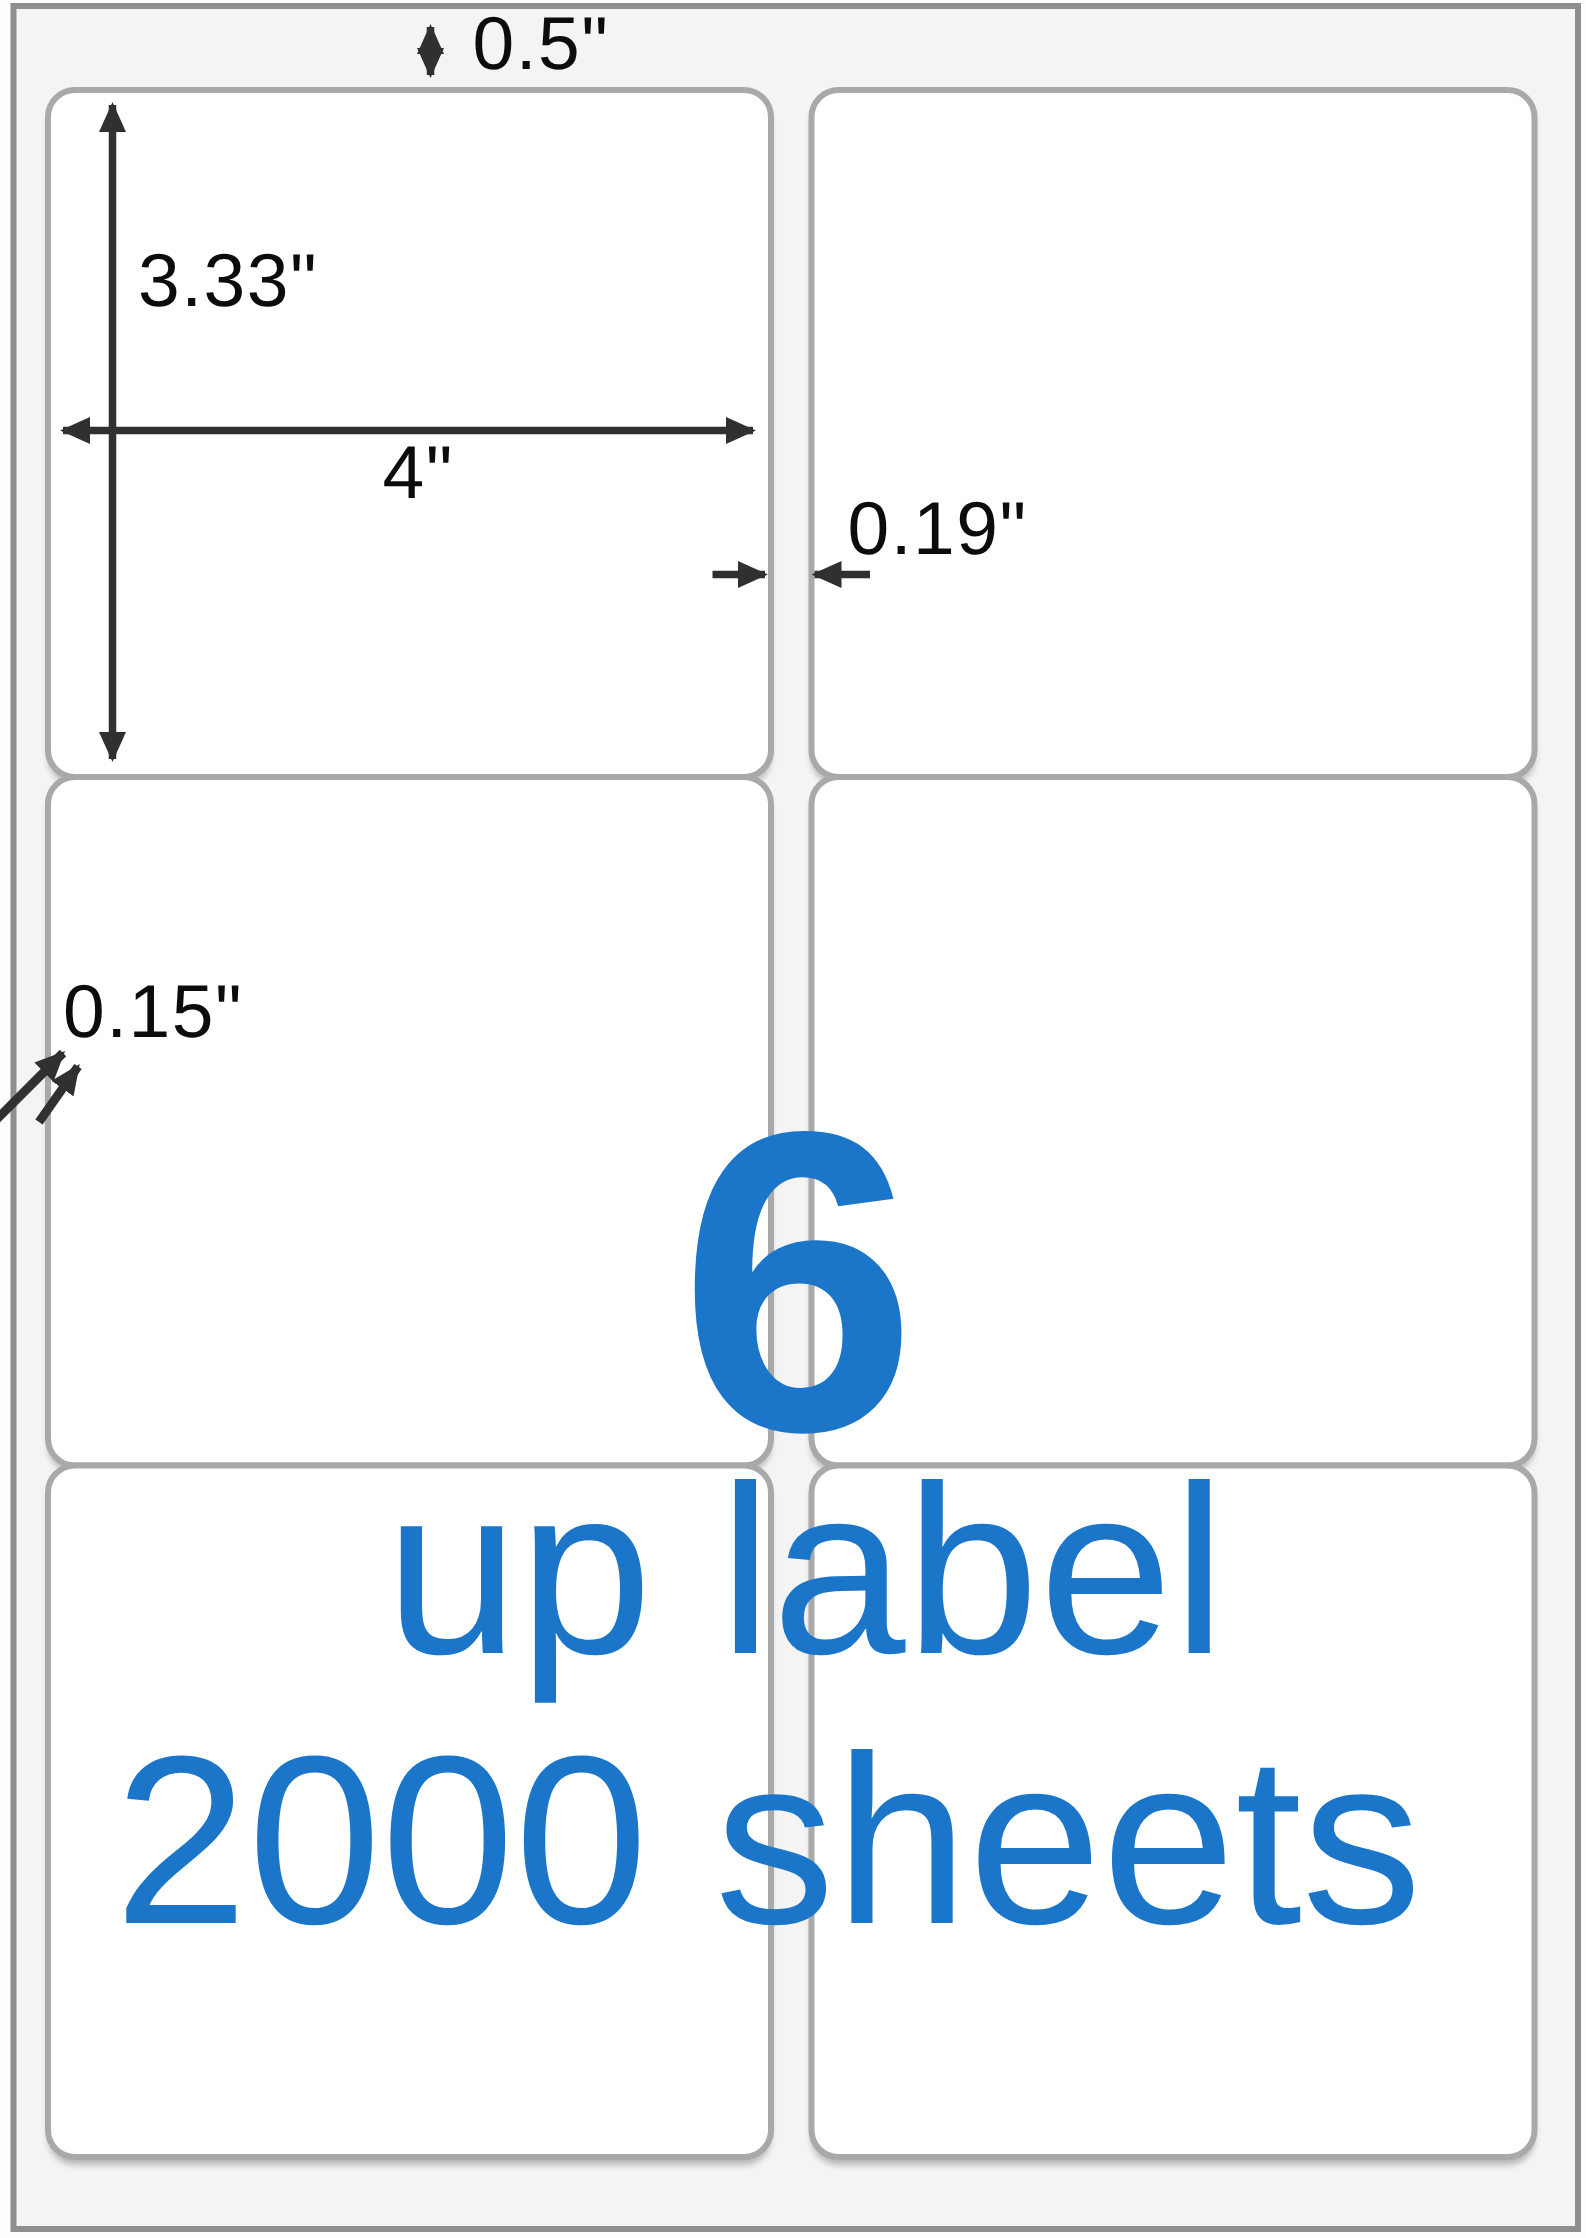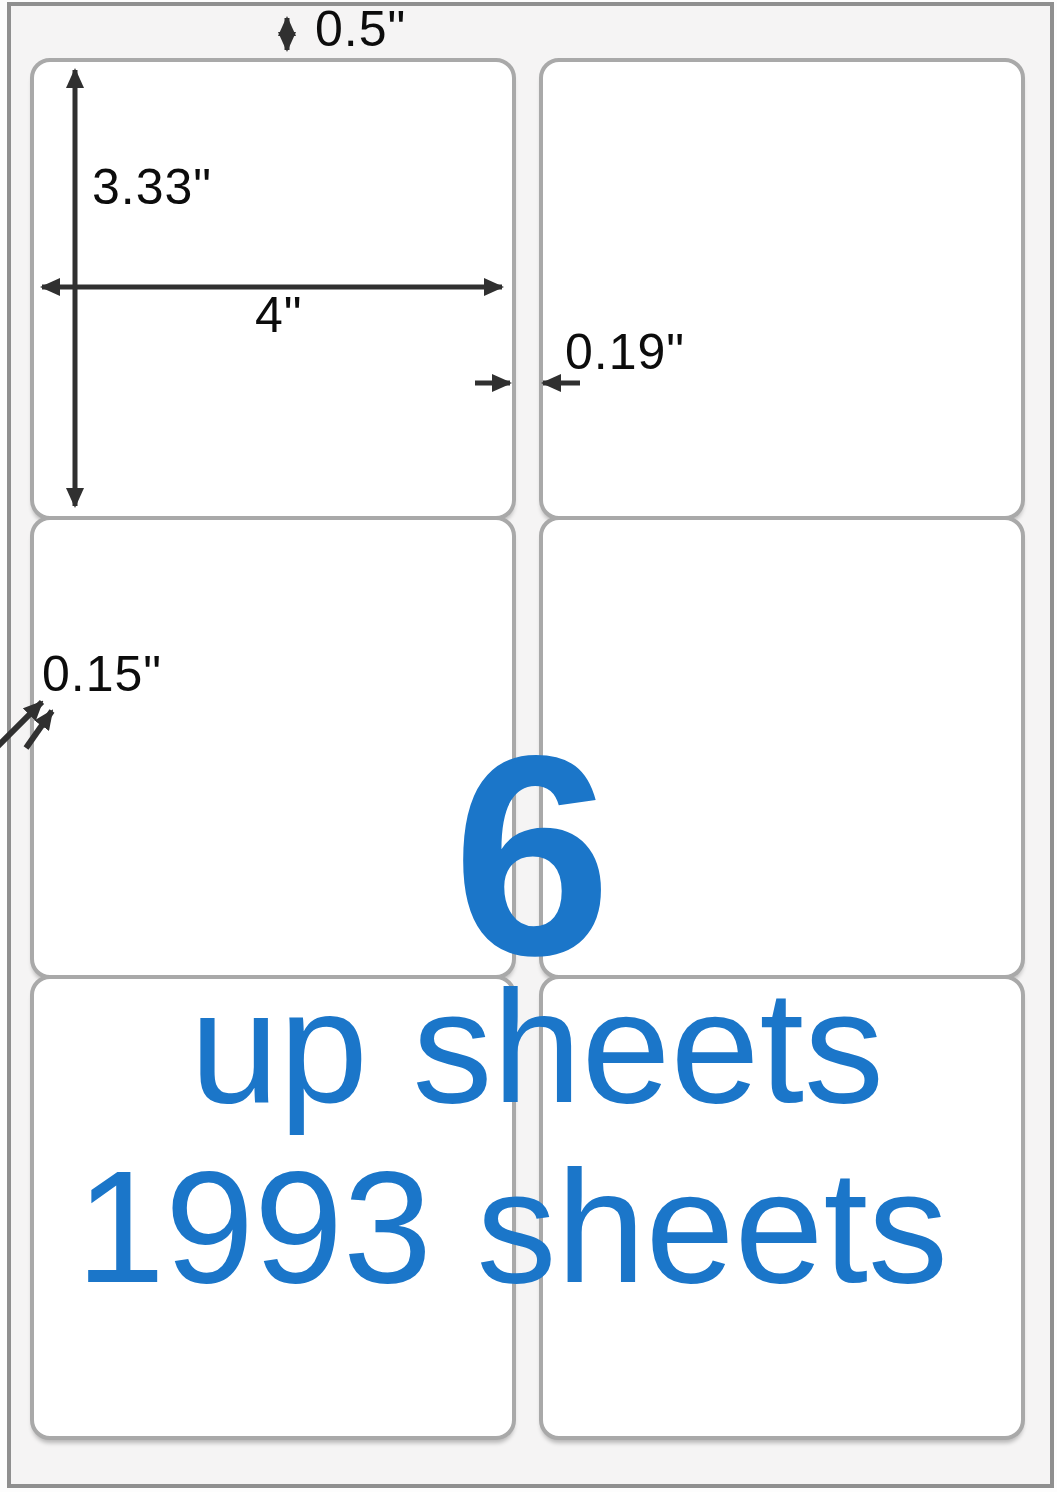--- a/index.html
+++ b/index.html
@@ -94,16 +94,16 @@
     <line x1="26" y1="748" x2="52" y2="711" stroke="#303030" stroke-width="6" marker-end="url(#ah)"></line>
   </svg>
 
   <span class="dim d-top">0.5"</span>
   <span class="dim d-h">3.33"</span>
   <span class="dim d-w">4"</span>
   <span class="dim d-gap">0.19"</span>
   <span class="dim d-edge">0.15"</span>
 
   <div class="blue num">6</div>
-  <div class="blue cap1">up sheets</div>
-  <div class="blue cap2">1993 sheets</div>
+  <div class="blue cap1">up label</div>
+  <div class="blue cap2">2000 sheets</div>
 
 </div>
 
 </body></html>

